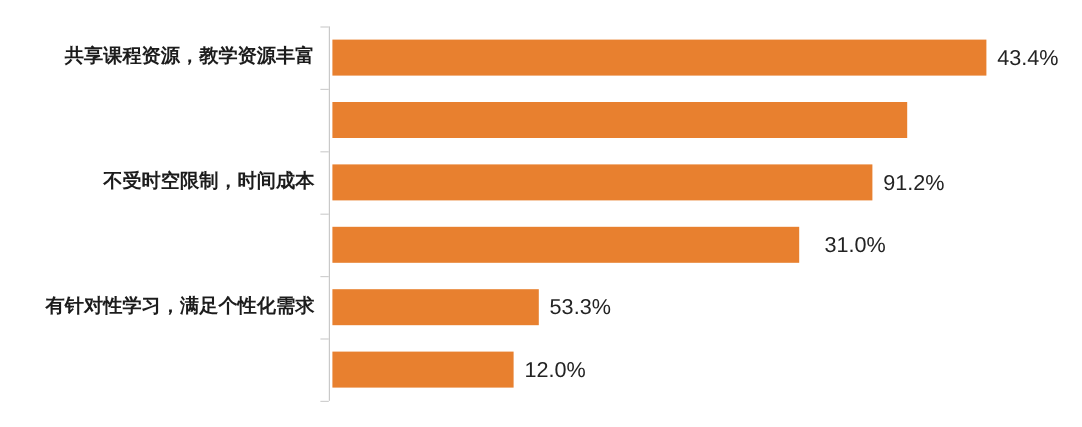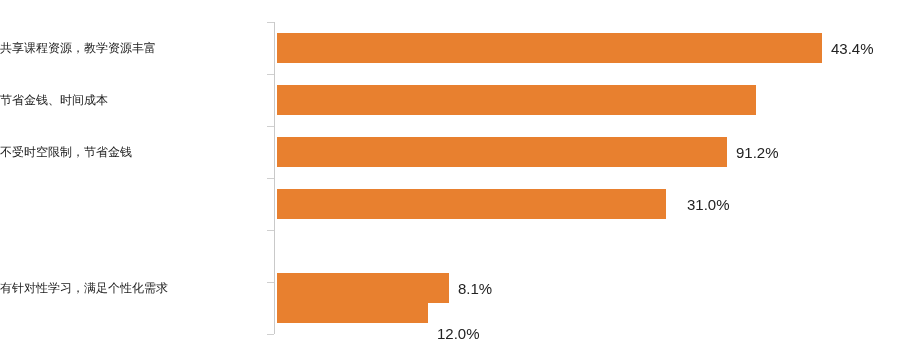--- a/index.html
+++ b/index.html
@@ -52,45 +52,46 @@
     width: 902px;
     height: 30px;
   }
   .cat-label {
     position: absolute;
     left: 0;
     top: 0;
     width: 262px;
     height: 30px;
     line-height: 30px;
-    text-align: left;
-    font-size: 12px;
+    text-align: right;
+    font-size: 16px;
     color: #1c1c1c;
     white-space: nowrap;
     letter-spacing: 0px;
+    font-weight: bold;
   }
   .bar-track {
     position: absolute;
     left: 277px;
     top: 0;
     height: 30px;
   }
   .bar-fill {
     position: absolute;
     left: 0;
     top: 0;
     height: 30px;
     background: #e8802f;
   }
   .val-label {
     position: absolute;
     top: 0;
     height: 30px;
     line-height: 31px;
-    font-size: 15px;
+    font-size: 18px;
     color: #232323;
     white-space: nowrap;
     padding-left: 9px;
   }
 </style>
 </head>
 <body>
 
 <div id="chart-root">
   <div class="plot-area">
@@ -107,50 +108,49 @@
 
     <div class="bar-row" style="top:33px;">
       <div class="cat-label">共享课程资源，教学资源丰富</div>
       <div class="bar-track" style="width: 545px;">
         <div class="bar-fill" style="width: 545px; background: rgb(232, 128, 47);"></div>
       </div>
       <div class="val-label" style="left: 822px;">43.4%</div>
     </div>
 
     <div class="bar-row" style="top:85px;">
-      <div class="cat-label">节省金钱、时间成本</div>
       <div class="bar-track" style="width: 479px;">
         <div class="bar-fill" style="width: 479px; background: rgb(232, 128, 47);"></div>
       </div>
     </div>
 
     <div class="bar-row" style="top:137px;">
-      <div class="cat-label">不受时空限制，节省金钱</div>
+      <div class="cat-label">不受时空限制，时间成本</div>
       <div class="bar-track" style="width: 450px;">
         <div class="bar-fill" style="width: 450px; background: rgb(232, 128, 47);"></div>
       </div>
       <div class="val-label" style="left: 727px;">91.2%</div>
     </div>
 
     <div class="bar-row" style="top:189px;">
       <div class="bar-track" style="width: 389px;">
         <div class="bar-fill" style="width: 389px; background: rgb(232, 128, 47);"></div>
       </div>
       <div class="val-label" style="left: 666px; margin-left: 12px;">31.0%</div>
     </div>
 
-    <div class="bar-row" style="top:241px;margin-top:32px;">
+    <div class="bar-row" style="top:241px;">
       <div class="cat-label">有针对性学习，满足个性化需求</div>
       <div class="bar-track" style="width: 172px;">
         <div class="bar-fill" style="width: 172px; background: rgb(232, 128, 47);"></div>
       </div>
-      <div class="val-label" style="left: 449px;">8.1%</div>
+      <div class="val-label" style="left: 449px;">53.3%</div>
     </div>
 
     <div class="bar-row" style="top:293px;">
       <div class="bar-track" style="width: 151px;">
         <div class="bar-fill" style="width: 151px; background: rgb(232, 128, 47);"></div>
       </div>
-      <div class="val-label" style="left: 428px; margin-top: 25px;">12.0%</div>
+      <div class="val-label" style="left: 428px;">12.0%</div>
     </div>
 
   </div>
 </div>
 
 </body></html>

